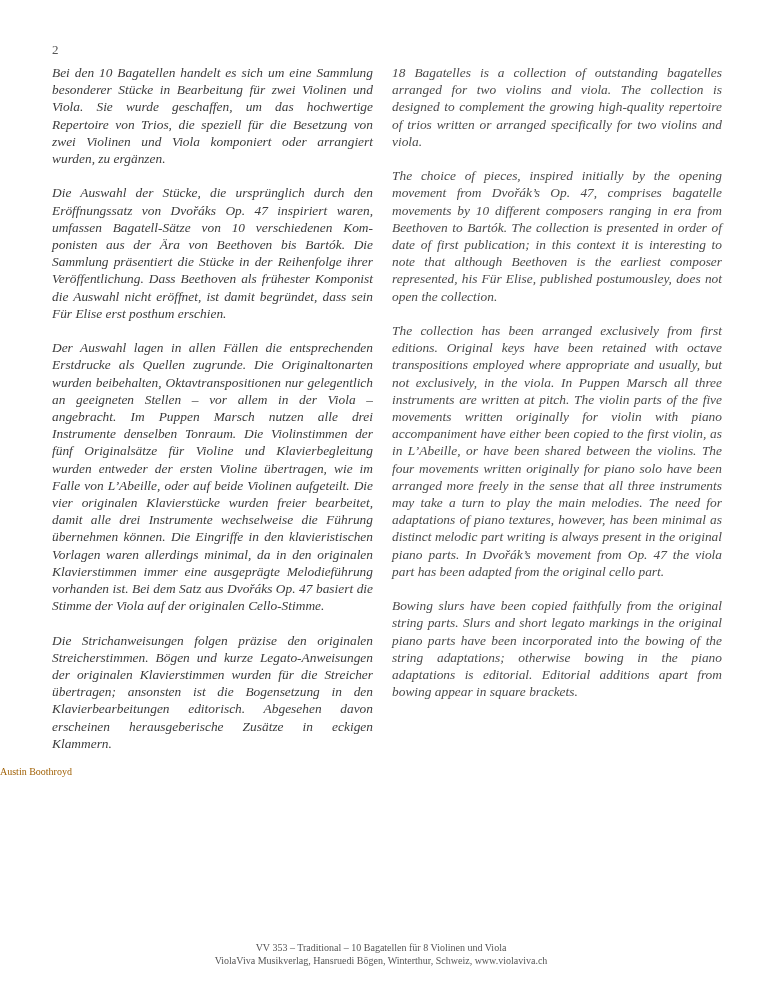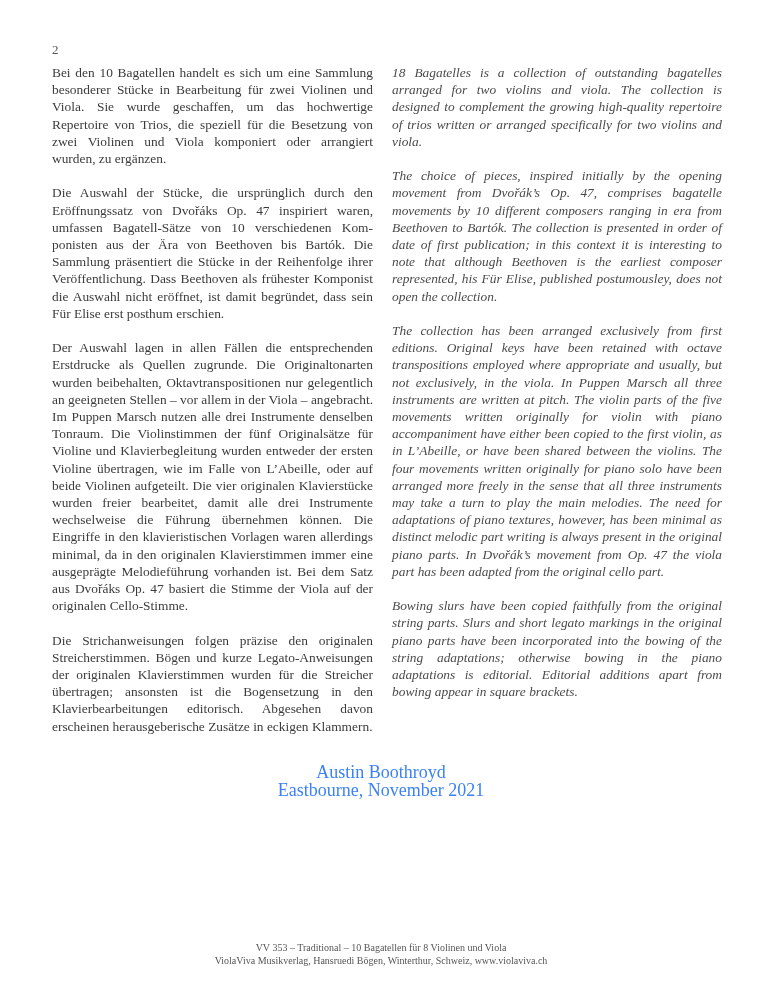--- a/index.html
+++ b/index.html
@@ -36,30 +36,31 @@
       color: #3b3b3b;
     }
     .col-en {
       left: 392px;
       width: 330px;
       font-style: italic;
       color: #4a4a4a;
     }
     .col p {
       margin: 0 0 17.2px 0;
+      font-style: italic;
     }
     .signature {
       position: absolute;
       top: 763px;
       left: 0;
       width: 762px;
-      text-align: center;
-      font-size: 18px;
+      text-align: left;
+      font-size: 10px;
       line-height: 18px;
-      color: #3b82f6;
+      color: #a16207;
     }
     .signature div { margin: 0; }
     .footer {
       position: absolute;
       top: 942px;
       left: 0;
       width: 762px;
       text-align: center;
       font-size: 10px;
       line-height: 12.5px;
@@ -80,19 +81,18 @@
 
 <div class="col col-en">
   <p>18 Bagatelles is a collection of outstanding bagatelles arranged for two violins and viola. The collection is designed to complement the growing high-quality repertoire of trios written or arranged specifically for two violins and viola.</p>
   <p>The choice of pieces, inspired initially by the opening movement from Dvořák’s Op. 47, comprises bagatelle movements by 10 different composers ranging in era from Beethoven to Bartók. The collection is presented in order of date of first publication; in this context it is interesting to note that although Beethoven is the earliest composer represented, his Für Elise, pub­lished postumousley, does not open the collection.</p>
   <p>The collection has been arranged exclusively from first editions. Original keys have been retained with octave transpositions employed where appropriate and usually, but not exclusively, in the viola. In Puppen Marsch all three instruments are written at pitch. The violin parts of the five movements written originally for violin with piano accompaniment have either been copied to the first violin, as in L’Abeille, or have been shared between the violins. The four movements written originally for piano solo have been arranged more freely in the sense that all three instruments may take a turn to play the main melodies. The need for adaptations of piano textures, however, has been minimal as distinct melodic part writing is always present in the original piano parts. In Dvořák’s move­ment from Op. 47 the viola part has been adapted from the original cello part.</p>
   <p>Bowing slurs have been copied faithfully from the original string parts. Slurs and short legato markings in the original piano parts have been incorporated into the bowing of the string adaptations; otherwise bowing in the piano adaptations is editorial. Editorial additions apart from bowing appear in square brack­ets.</p>
 </div>
 
 <div class="signature">
   <div>Austin Boothroyd</div>
-  <div>Eastbourne, November 2021</div>
 </div>
 
 <div class="footer">
   <div>VV 353 –  Traditional  –  10 Bagatellen für 8 Violinen und Viola</div>
   <div>ViolaViva Musikverlag, Hansruedi Bögen, Winterthur, Schweiz, www.violaviva.ch</div>
 </div>
 
 </body></html>

